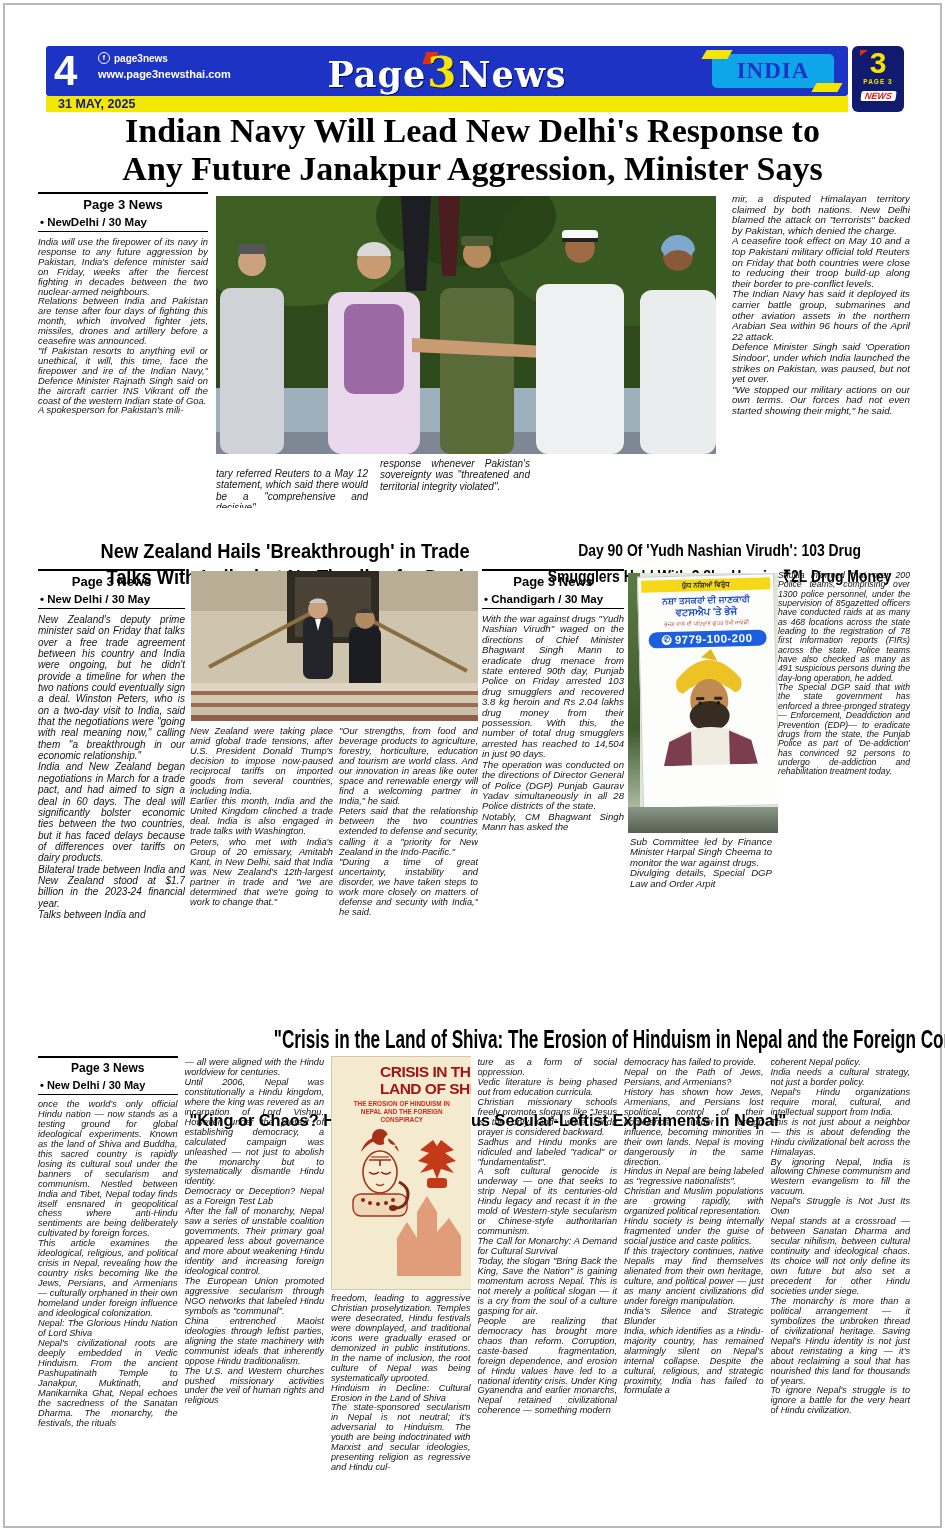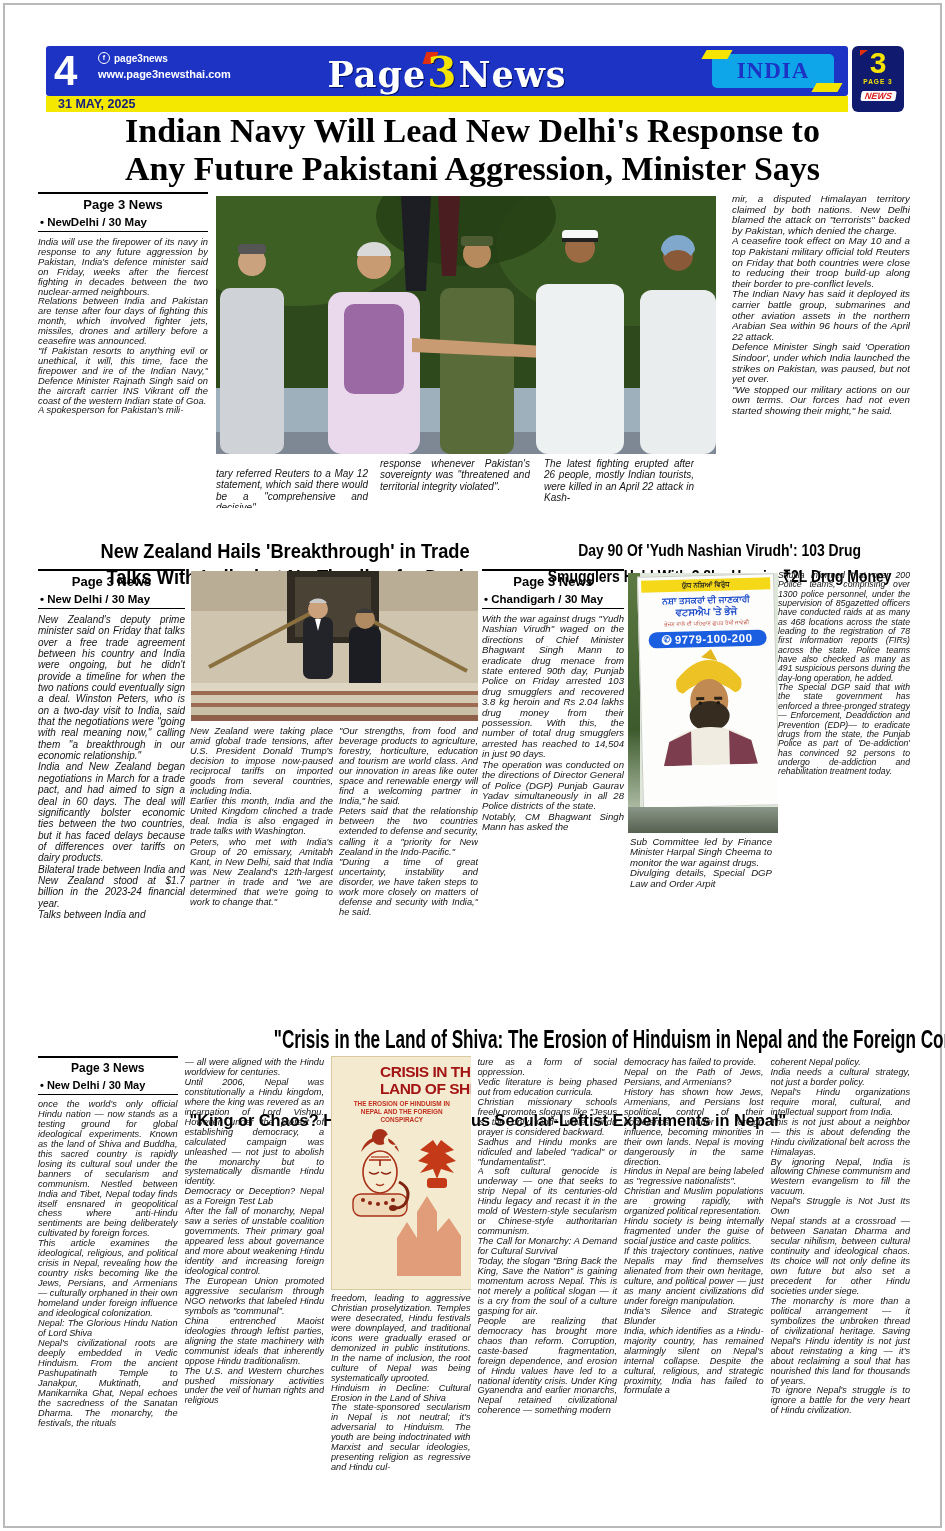--- a/index.html
+++ b/index.html
@@ -115,21 +115,21 @@
       <span>31 MAY, 2025</span>
     </div>
     <div class="logo-box">
       <div class="logo-3">3</div>
       <div class="logo-page3">PAGE 3</div>
       <div class="logo-news">NEWS</div>
     </div>
   </div>
 
   <div class="h1-navy">Indian Navy Will Lead New Delhi's Response to
-Any Future Pakistani Aggression, Minister Says</div>
+Any Future Janakpur Aggression, Minister Says</div>
 
   <div style="position:absolute;left:38px;top:192px;width:872px;height:318px;">
     <div class="colwrap" style="left:0;top:0;width:170px;height:318px;">
       <div class="kicker">
         <div class="kick-title">Page 3 News</div>
         <div class="kick-date">•  NewDelhi /  30 May</div>
       </div>
       <div class="body b1">India will use the firepower of its navy in response to any future aggression by Pakistan, India's defence minister said on Friday, weeks after the fiercest fighting in decades between the two nuclear-armed neighbours.
 Relations between India and Pakistan are tense after four days of fighting this month, which involved fighter jets, missiles, drones and artillery before a ceasefire was announced.
 "If Pakistan resorts to anything evil or unethical, it will, this time, face the firepower and ire of the Indian Navy," Defence Minister Rajnath Singh said on the aircraft carrier INS Vikrant off the coast of the western Indian state of Goa.
@@ -171,23 +171,20 @@
         <circle cx="462" cy="60" r="15" fill="#8a5a38"></circle>
         <path d="M445,54 a17,15 0 0 1 34,0 l-4,6 a15,12 0 0 0 -26,0 z" fill="#7fa8cc"></path>
       </svg>
     </div>
 
     <div class="colwrap" style="left:178px;top:266px;width:152px;height:50px;">
       <div class="body b3" style="margin-top:10px;">tary referred Reuters to a May 12 statement, which said there would be a "comprehensive and decisive"</div>
     </div>
     <div class="colwrap" style="left:342px;top:266px;width:150px;height:50px;">
       <div class="body b3" style="margin-top:0;">response whenever Pakistan's sovereignty was "threatened and territorial integrity violated".</div>
-    </div>
-    <div class="colwrap" style="left:506px;top:266px;width:150px;height:50px;">
-      <div class="body b3" style="margin-top:0;">The latest fighting erupted after 26 people, mostly Indian tourists, were killed in an April 22 attack in Kash-</div>
     </div>
 
     <div class="colwrap" style="left:694px;top:0;width:178px;height:318px;">
       <div class="body b2" style="margin-top:2px;">mir, a disputed Himalayan territory claimed by both nations. New Delhi blamed the attack on "terrorists" backed by Pakistan, which denied the charge.
 A ceasefire took effect on May 10 and a top Pakistani military official told Reuters on Friday that both countries were close to reducing their troop build-up along their border to pre-conflict levels.
 The Indian Navy has said it deployed its carrier battle group, submarines and other aviation assets in the northern Arabian Sea within 96 hours of the April 22 attack.
 Defence Minister Singh said 'Operation Sindoor', under which India launched the strikes on Pakistan, was paused, but not yet over.
 "We stopped our military actions on our own terms. Our forces had not even started showing their might," he said.</div>
     </div>
   </div>

